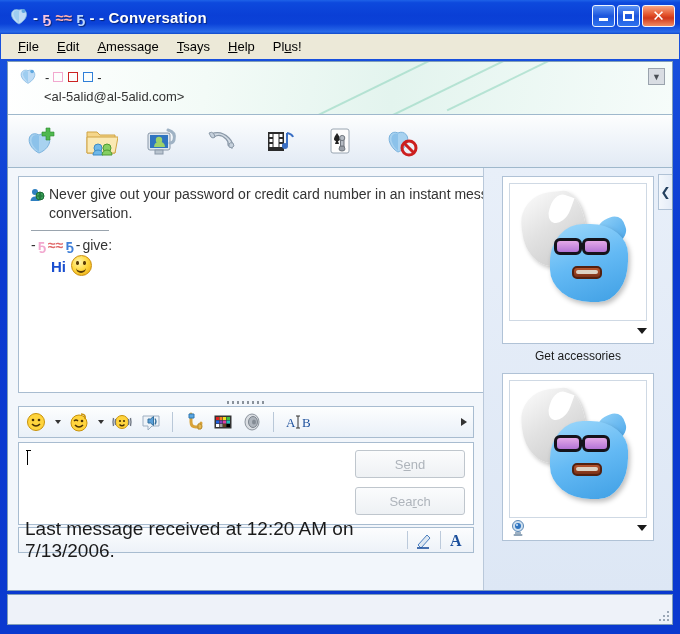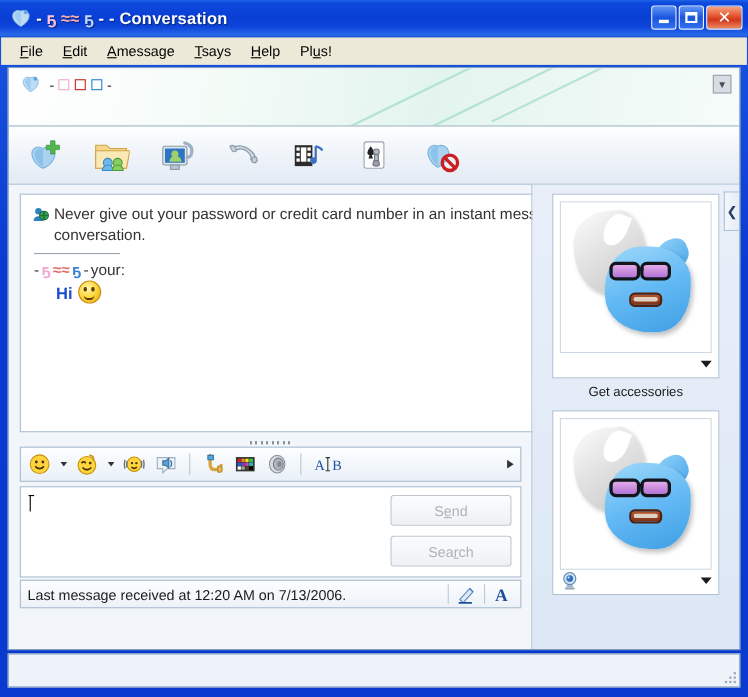--- a/index.html
+++ b/index.html
@@ -106,21 +106,21 @@
   .btncol{position:absolute;right:8px;top:7px;display:flex;flex-direction:column;gap:9px;}
   .btn{width:110px;height:28px;background:linear-gradient(180deg,#fbfcfd,#eef1f4);
        border:1px solid #bfc6cd;border-radius:3px;color:#aeb4bb;font-size:13px;
        display:flex;align-items:center;justify-content:center;box-sizing:border-box;}
   .btn u{text-decoration:underline;}
 
   
   .statstrip{position:absolute;left:10px;top:359px;width:456px;height:26px;
              background:linear-gradient(180deg,#fcfdfe,#edf2f8);border:1px solid #a8bcd0;
              box-sizing:border-box;display:flex;align-items:center;padding:0 6px;}
-  .statstrip .txt{font-size:13px;color:#1a1a1a;flex:1;}
+  .statstrip .txt{font-size:19px;color:#1a1a1a;flex:1;}
   .sdiv{width:1px;height:18px;background:#bccadb;margin:0 6px;}
   .si{width:20px;height:20px;position:relative;}
 
   
   .dp-panel{margin:8px auto 0;width:152px;background:#fff;border:1px solid #b0c2d6;box-sizing:border-box;
             padding:6px 6px 2px;}
   .dp-frame{width:138px;height:138px;background:#fff;border:1px solid #cfd9e4;box-sizing:border-box;
             position:relative;overflow:hidden;}
   .dp-foot{height:20px;display:flex;align-items:center;}
   .dp-caret{margin-left:auto;width:0;height:0;border-left:5px solid transparent;
@@ -217,20 +217,21 @@
               <path d="M11 5 C8 3,4 6,6 10 C7 13,10 16,11 17 Z" fill="#9ecdf0"></path>
               <circle cx="15.5" cy="5" r="2" fill="#5fa8e0"></circle>
             </svg>
           </span>
           <span>-</span>
           <span class="glyph-box gb-p"></span>
           <span class="glyph-box gb-r"></span>
           <span class="glyph-box gb-b"></span>
           <span>-</span>
         </div>
+        <div class="chdr-email">&lt;al-5alid@al-5alid.com&gt;</div>
       </div>
       <div class="collapse-hdr">▼</div>
     </div>
 
     <div class="atoolbar">
       <div class="tb-ico">
         <svg viewBox="0 0 34 34" width="34" height="34">
           <path d="M15 11 C8 7,3 13,6 20 C8 25,13 28,15 29 C18 28,23 25,25 20 C28 13,22 7,15 11 Z" fill="#a8d2f0" stroke="#7ab2dd"></path>
           <path d="M15 12 C11 9,6 13,8 19 C9 23,13 26,15 28 Z" fill="#8cc2ea"></path>
           <path d="M22 4 h4 v4 h4 v4 h-4 v4 h-4 v-4 h-4 v-4 h4 z" fill="#4fb84f" stroke="#2e8b2e" stroke-width=".6"></path>
@@ -318,21 +319,21 @@
           <div class="warn-rule"></div>
 
 
           <div class="says">
             <span class="says-nick">
               <span>-</span>
               <span style="color:#f2a8cf;font-weight:bold">ҕ</span>
                 <span style="color:#e06a6a;font-weight:bold">≈≈</span>
                 <span style="color:#3f7fd8;font-weight:bold">ҕ</span>
               <span>-</span>
-              <span>your:</span>
+              <span>give:</span>
             </span>
           </div>
           <div class="msg blue">
             <span>Hi</span><span class="emo"></span>
           </div>
         </div>
 
         <div class="splitter">
             <i></i>
           </div>

